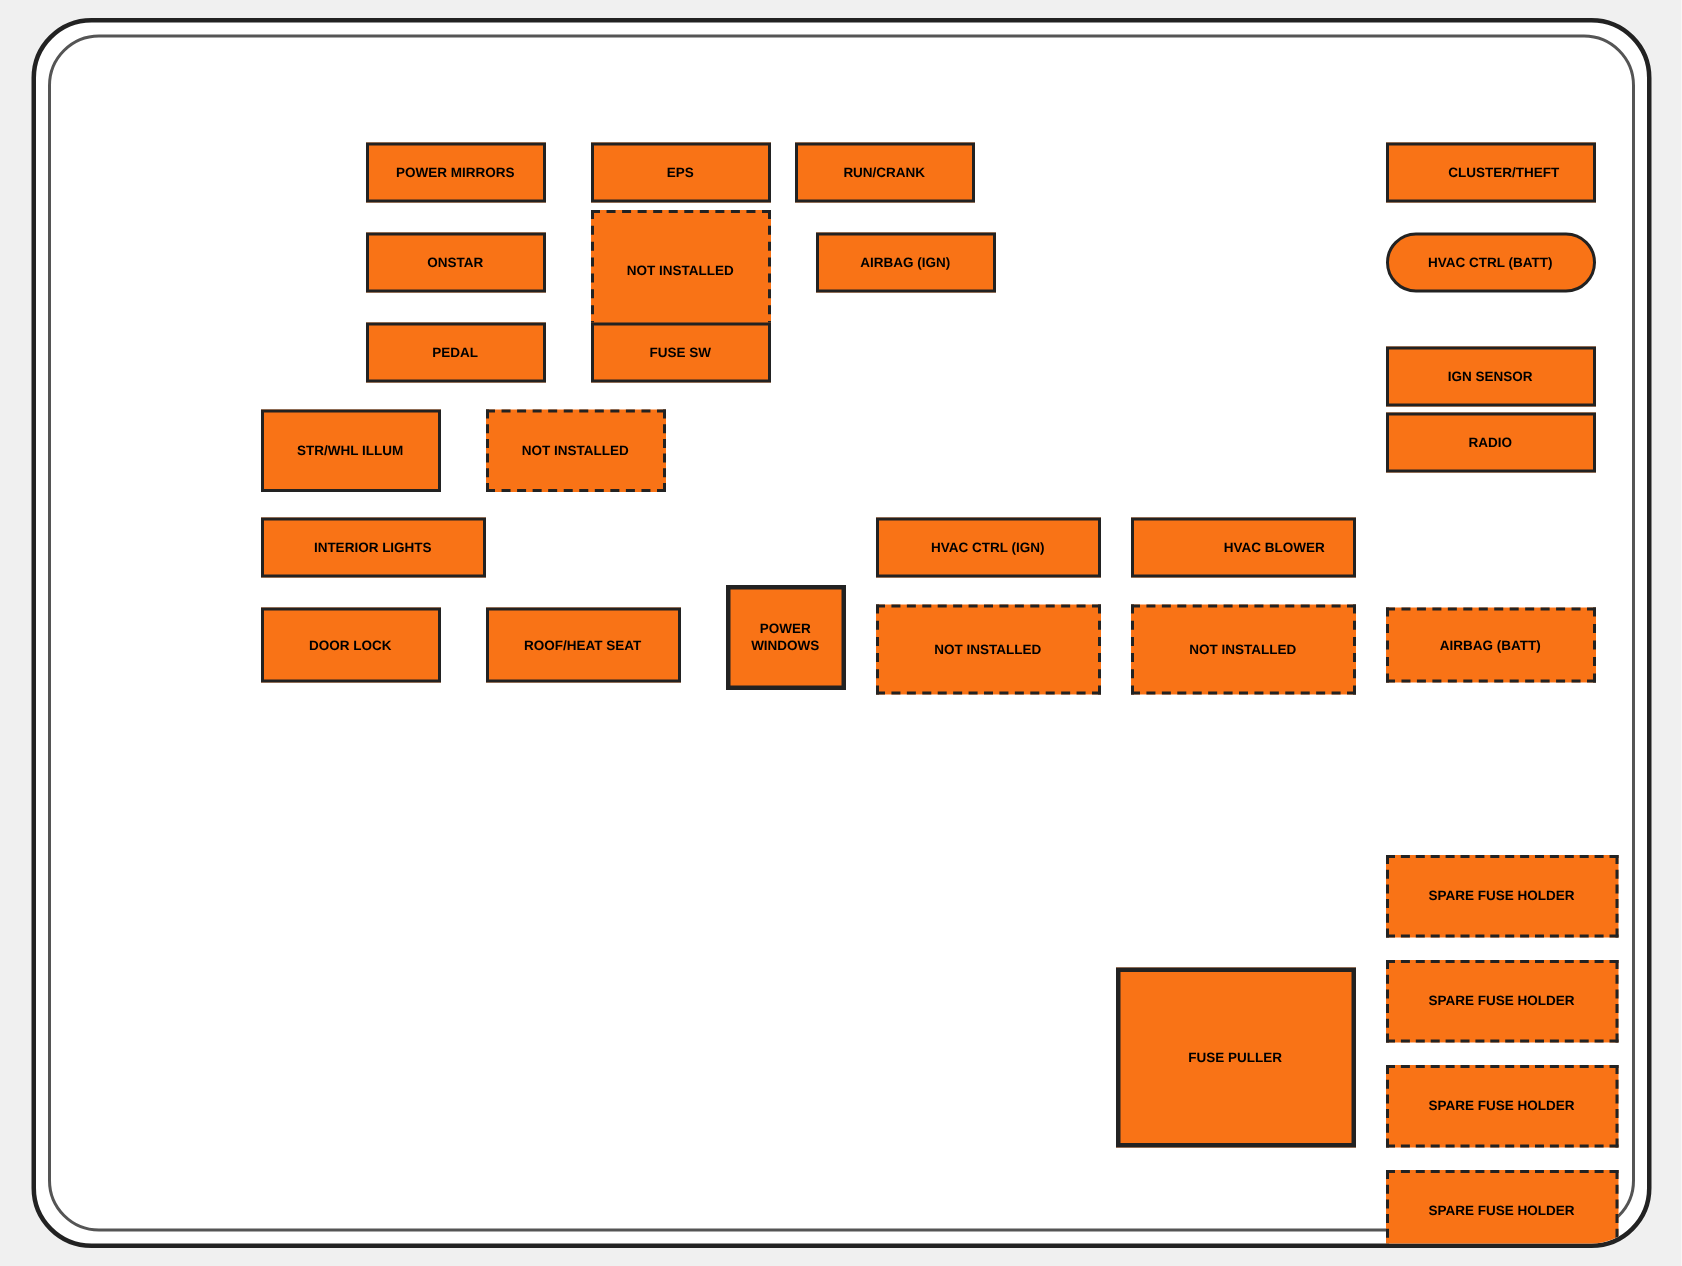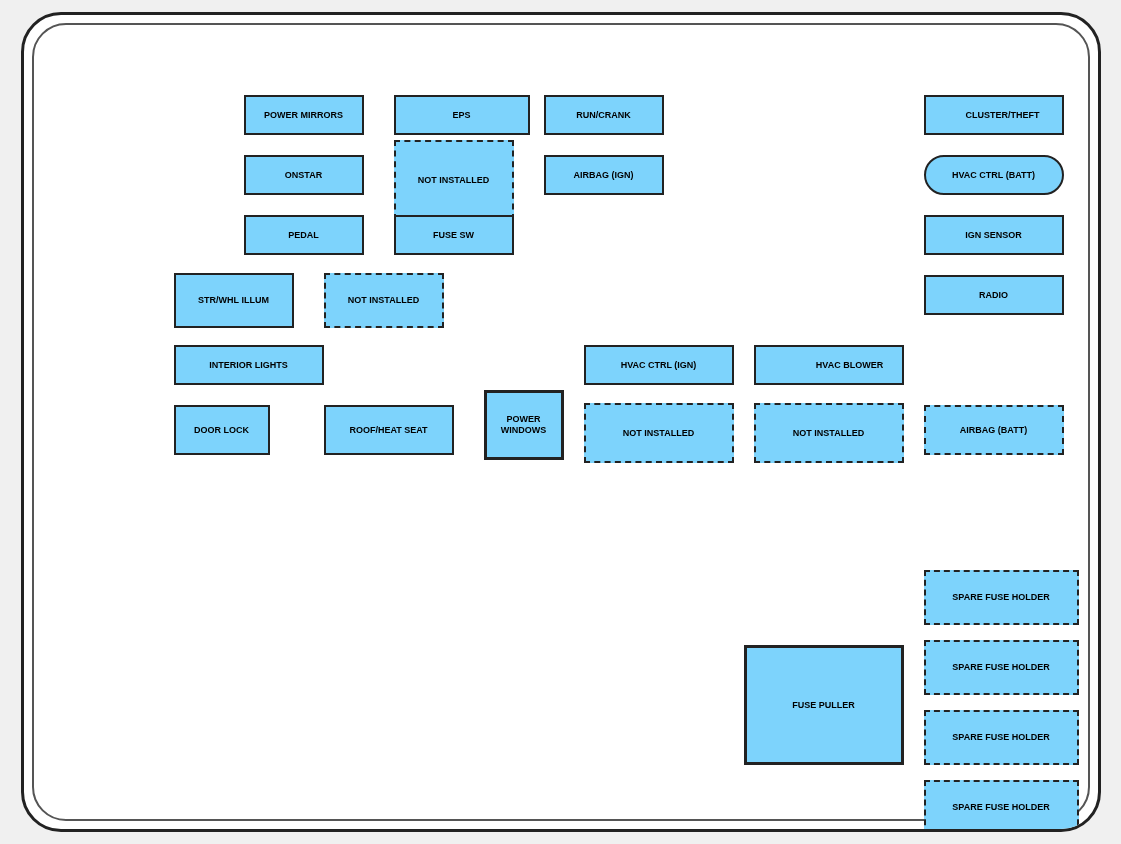--- a/index.html
+++ b/index.html
@@ -32,58 +32,58 @@
     .fuse-box {
       position: absolute;
       border: 2px solid #222;
       display: flex;
       align-items: center;
       justify-content: center;
       text-align: center;
       font-size: 9px;
       font-weight: bold;
       font-family: Arial, sans-serif;
-      background: #7dd3fc;
+      background: #f97316;
       line-height: 1.2;
       padding: 2px;
     }
     .fuse-box.dashed {
       border-style: dashed;
     }
     .fuse-box.large {
       font-size: 10px;
     }
     .fuse-box.relay {
       border: 3px solid #222;
     }
   </style>
 </head>
 <body>
 
 <div class="diagram-container" id="diagram">
 <div class="fuse-box" style="left: 220px; top: 80px; width: 120px; height: 40px;">POWER MIRRORS</div>
-    <div class="fuse-box" style="left: 370px; top: 80px; width: 136px; height: 40px;">EPS</div>
-    <div class="fuse-box" style="left: 520px; top: 80px; width: 120px; height: 40px;">RUN/CRANK</div>
+    <div class="fuse-box" style="left: 370px; top: 80px; width: 120px; height: 40px;">EPS</div>
+    <div class="fuse-box" style="left: 506px; top: 80px; width: 120px; height: 40px;">RUN/CRANK</div>
     <div class="fuse-box" style="left: 900px; top: 80px; width: 140px; height: 40px; padding-left: 20px;">CLUSTER/THEFT</div>
     <div class="fuse-box" style="left: 220px; top: 140px; width: 120px; height: 40px;">ONSTAR</div>
     <div class="fuse-box dashed" style="left: 370px; top: 125px; width: 120px; height: 80px;">NOT INSTALLED</div>
     <div class="fuse-box" style="left: 520px; top: 140px; width: 120px; height: 40px;">AIRBAG (IGN)</div>
     <div class="fuse-box" style="left: 900px; top: 140px; width: 140px; height: 40px; border-radius: 20px;">HVAC CTRL (BATT)</div>
     <div class="fuse-box" style="left: 220px; top: 200px; width: 120px; height: 40px;">PEDAL</div>
     <div class="fuse-box" style="left: 370px; top: 200px; width: 120px; height: 40px;">FUSE SW</div>
-    <div class="fuse-box" style="left: 900px; top: 200px; width: 140px; height: 40px;">IGN SENSOR</div>
+    <div class="fuse-box" style="left: 900px; top: 216px; width: 140px; height: 40px;">IGN SENSOR</div>
     <div class="fuse-box" style="left: 150px; top: 258px; width: 120px; height: 55px;">STR/WHL
 ILLUM</div>
     <div class="fuse-box dashed" style="left: 300px; top: 258px; width: 120px; height: 55px;">NOT
 INSTALLED</div>
     <div class="fuse-box" style="left: 900px; top: 260px; width: 140px; height: 40px;">RADIO</div>
     <div class="fuse-box" style="left: 150px; top: 330px; width: 150px; height: 40px;">INTERIOR LIGHTS</div>
     <div class="fuse-box" style="left: 560px; top: 330px; width: 150px; height: 40px;">HVAC CTRL (IGN)</div>
     <div class="fuse-box" style="left: 730px; top: 330px; width: 150px; height: 40px; padding-left: 44px;">HVAC BLOWER</div>
-    <div class="fuse-box" style="left: 150px; top: 390px; width: 96px; height: 50px;">DOOR LOCK</div>
+    <div class="fuse-box" style="left: 150px; top: 390px; width: 120px; height: 50px;">DOOR LOCK</div>
     <div class="fuse-box" style="left: 300px; top: 390px; width: 130px; height: 50px;">ROOF/HEAT SEAT</div>
     <div class="fuse-box relay" style="left: 460px; top: 375px; width: 80px; height: 70px;">POWER
 WINDOWS</div>
     <div class="fuse-box dashed" style="left: 560px; top: 388px; width: 150px; height: 60px;">NOT
 INSTALLED</div>
     <div class="fuse-box dashed" style="left: 730px; top: 388px; width: 150px; height: 60px;">NOT
 INSTALLED</div>
     <div class="fuse-box dashed" style="left: 900px; top: 390px; width: 140px; height: 50px;">AIRBAG (BATT)</div>
     <div class="fuse-box dashed" style="left: 900px; top: 555px; width: 155px; height: 55px;">SPARE FUSE
 HOLDER</div>

